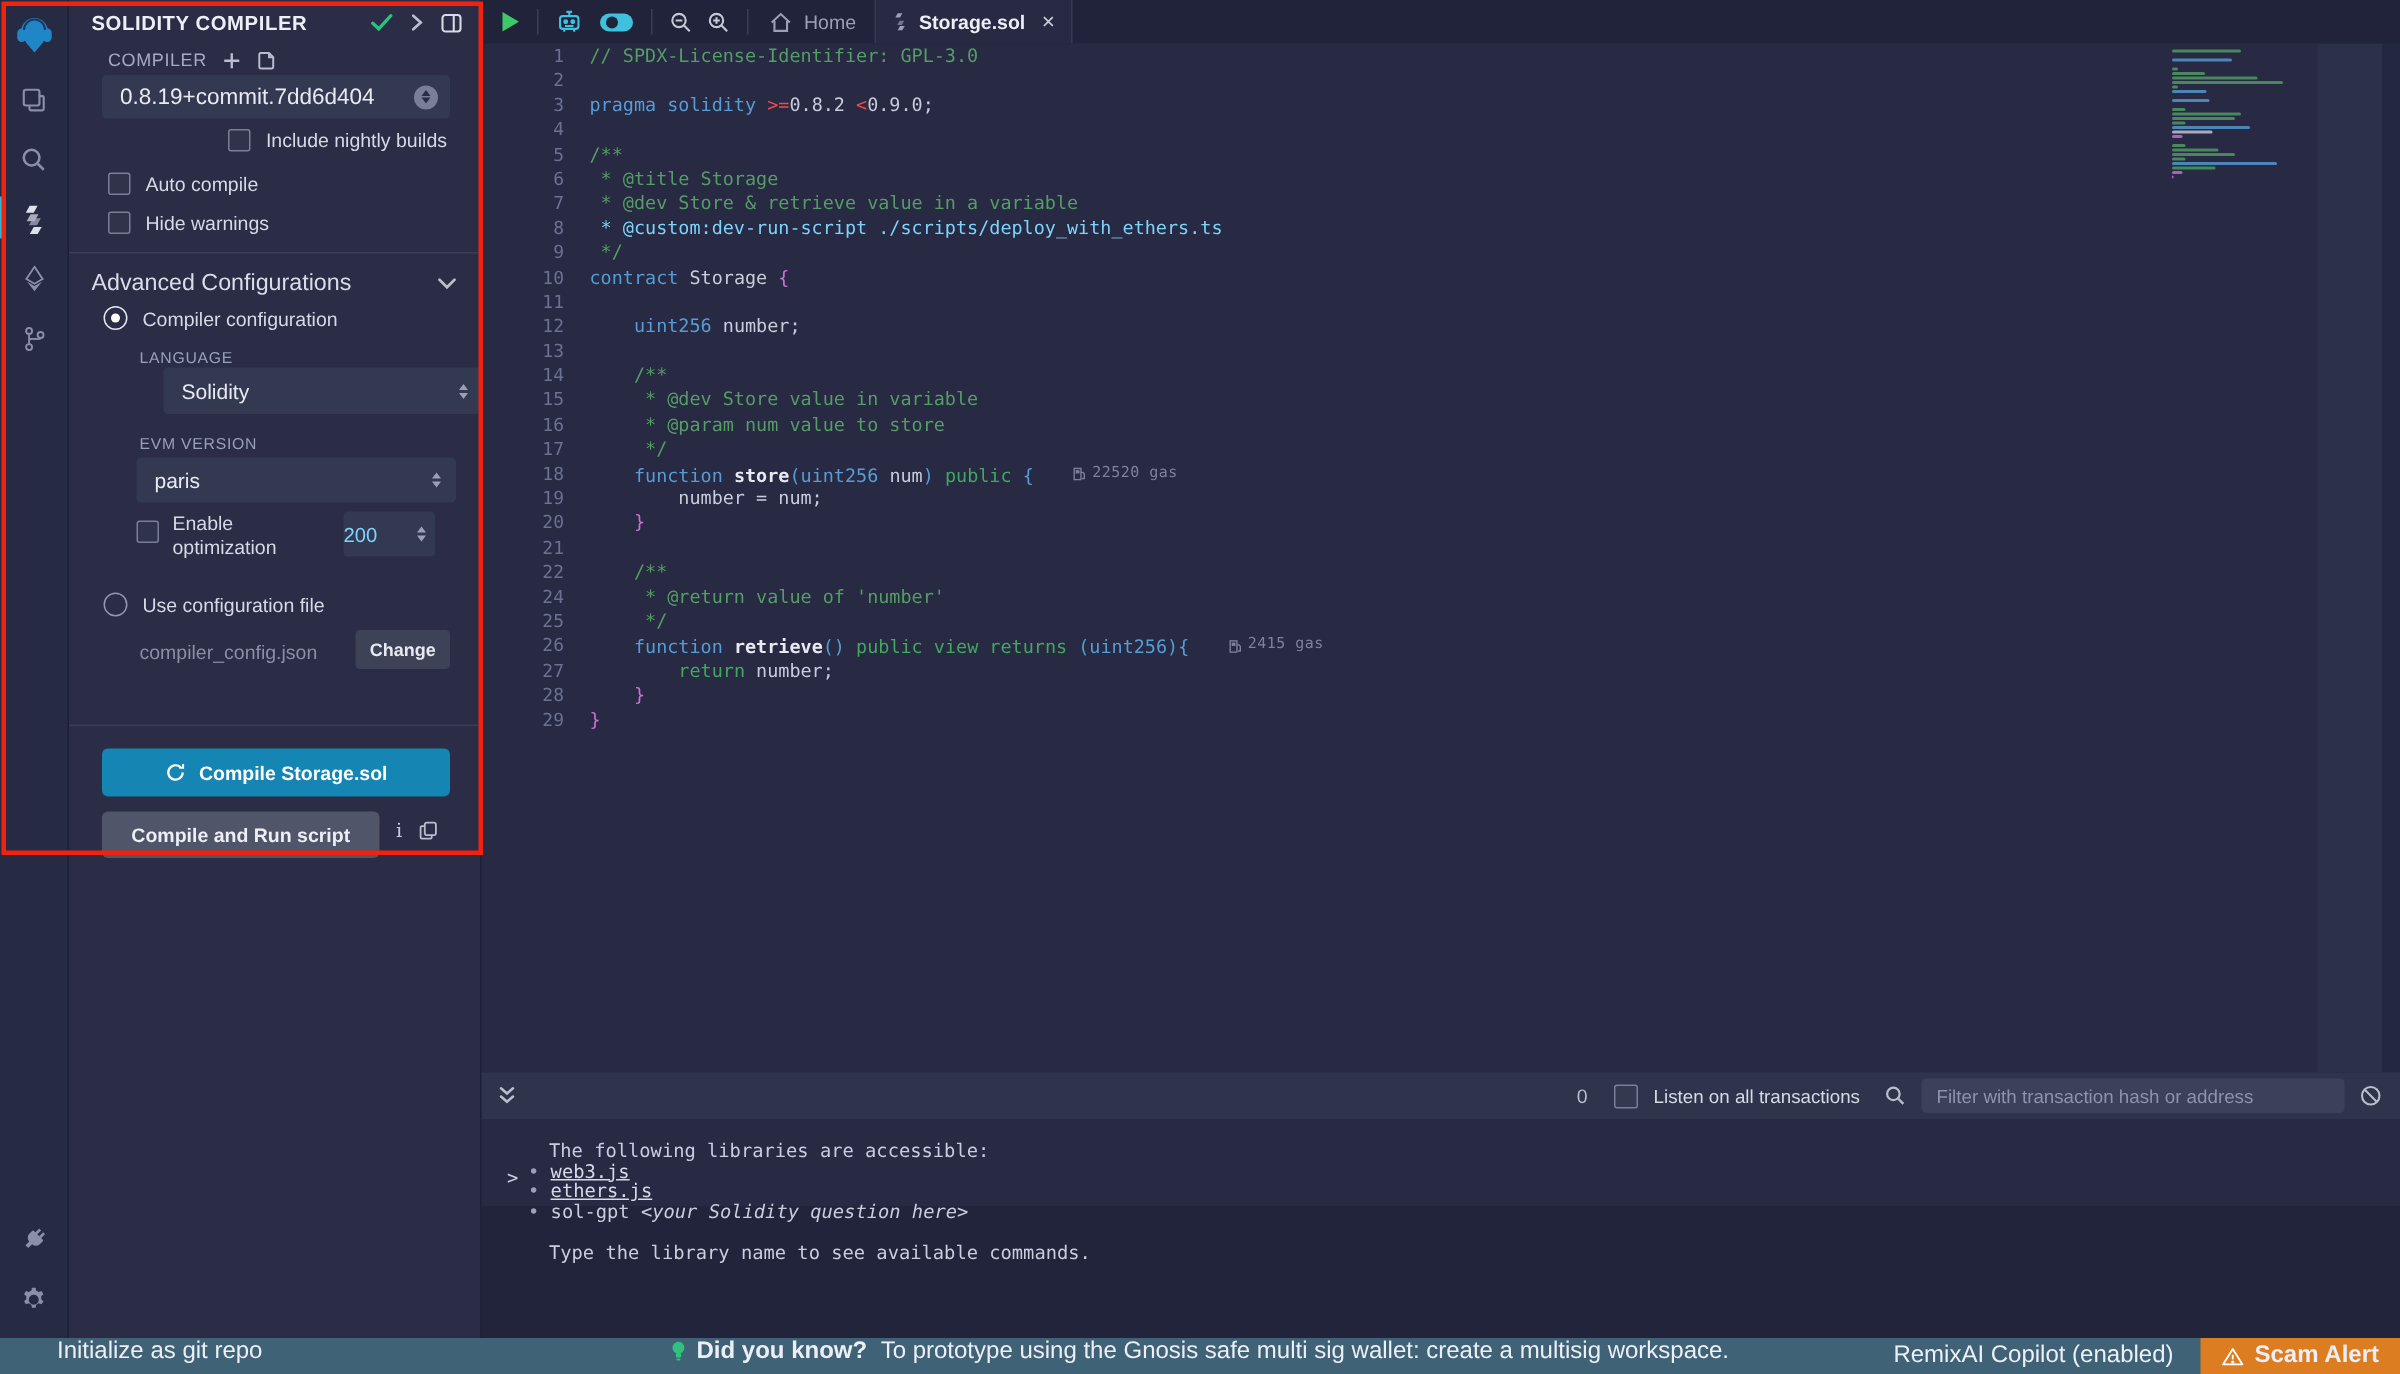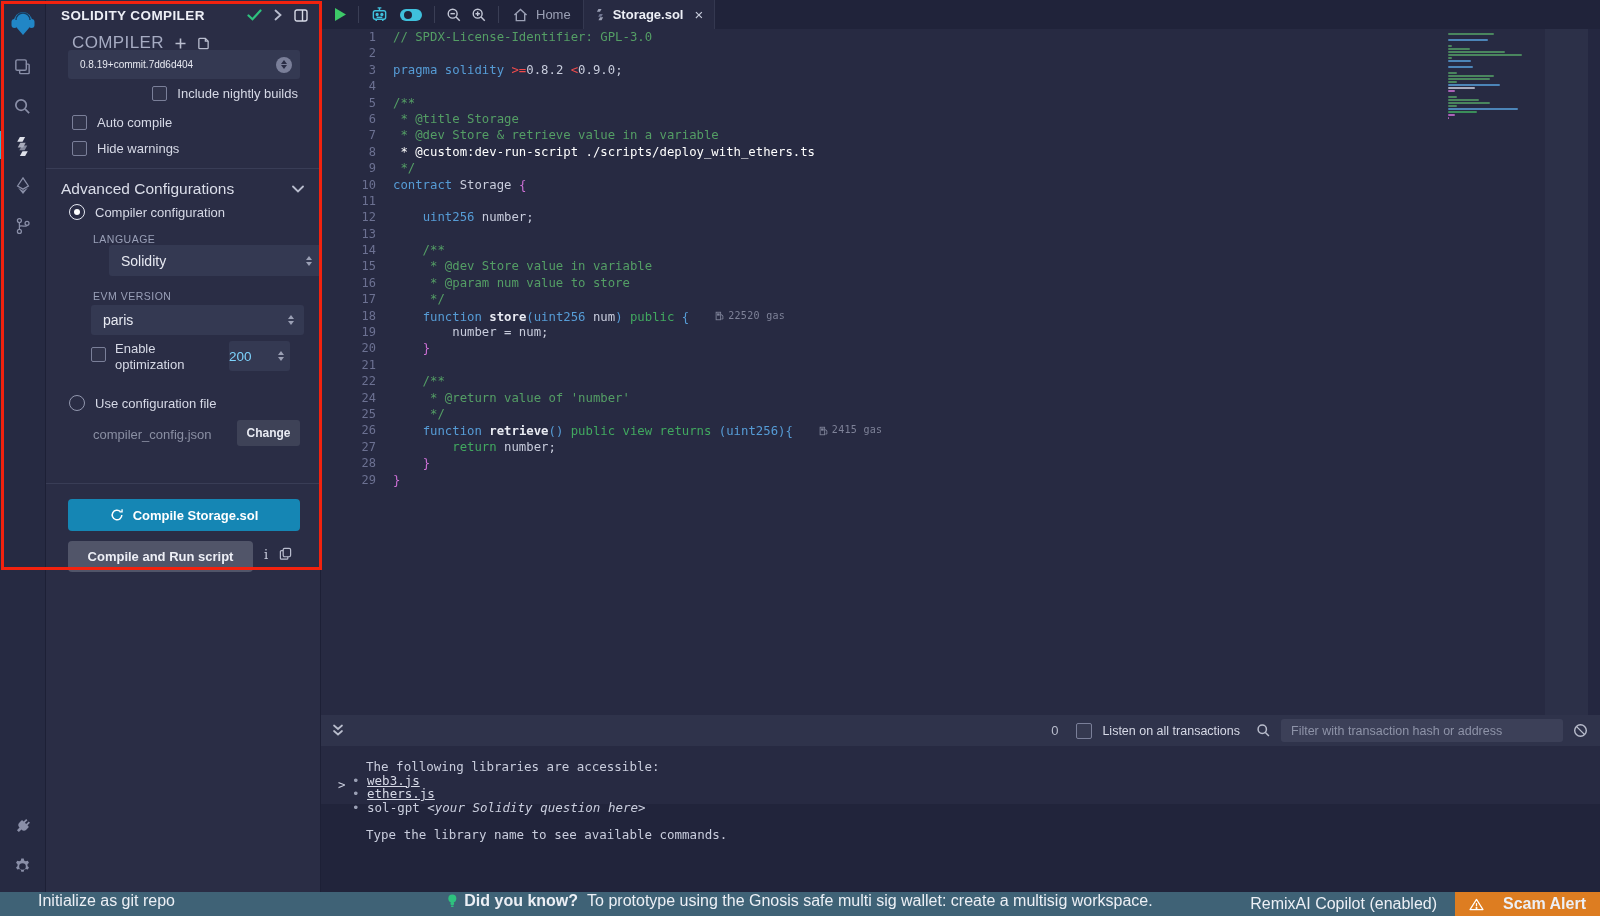--- a/index.html
+++ b/index.html
@@ -10,23 +10,23 @@
   .ibtn{width:45px;height:40px;display:flex;align-items:center;justify-content:center;color:#8A8FA8;cursor:pointer;}
   #logo-slot{height:46px;display:flex;align-items:center;justify-content:center;width:45px;}
   #active-pill{position:absolute;left:0;top:131px;width:4px;height:28px;background:#34B5D4;border-radius:0 3px 3px 0;}
   #iconbar .spacer{flex:1;}
   
   #sidepanel{position:absolute;left:45px;top:0;width:275px;height:892px;background:#2A2D45;border-right:1px solid #1D2036;z-index:4;}
   #panel-header{position:absolute;top:0;left:0;right:0;height:30px;display:flex;align-items:center;padding:0 12px 0 16px;}
   #panel-title{font-size:13.5px;font-weight:bold;color:#EDEFF6;letter-spacing:.4px;flex:1;}
   .ph-icons{display:flex;align-items:center;gap:12px;}
   #compiler-label-row{position:absolute;top:33px;left:27px;display:flex;align-items:center;gap:11px;}
-  #compiler-label{font-size:17px;color:#A6ABC2;letter-spacing:.4px;}
+  #compiler-label{font-size:12px;color:#A6ABC2;letter-spacing:.4px;}
   .select{position:absolute;background:#343952;border-radius:3px;display:flex;align-items:center;color:#E8EAF2;cursor:pointer;}
-  .select .val{flex:1;padding-left:12px;font-size:10px;}
+  .select .val{flex:1;padding-left:12px;font-size:15px;}
   #version-select{left:23px;top:50px;width:232px;height:29px;}
   #version-select .circ{width:16px;height:16px;border-radius:50%;background:#7A7F99;margin-right:8px;display:flex;flex-direction:column;align-items:center;justify-content:center;gap:1px;}
   .tri-u{width:0;height:0;border-left:3px solid transparent;border-right:3px solid transparent;border-bottom:4px solid #2A2D45;}
   .tri-d{width:0;height:0;border-left:3px solid transparent;border-right:3px solid transparent;border-top:4px solid #2A2D45;}
   .updown{display:flex;flex-direction:column;gap:2px;margin-right:10px;}
   .updown .u{width:0;height:0;border-left:3.5px solid transparent;border-right:3.5px solid transparent;border-bottom:4.5px solid #9BA0B5;}
   .updown .d{width:0;height:0;border-left:3.5px solid transparent;border-right:3.5px solid transparent;border-top:4.5px solid #9BA0B5;}
   .checkbox{width:13px;height:13px;border:1px solid #7A7F99;border-radius:2px;background:rgba(255,255,255,.03);flex:none;cursor:pointer;}
   .cbrow{position:absolute;display:flex;align-items:center;gap:10px;}
   .cbrow label{font-size:13px;color:#D6D9E6;cursor:pointer;}
@@ -94,21 +94,21 @@
   .tline .it{font-style:italic;}
   .tgap{height:14px;}
   #prompt{position:absolute;left:18px;bottom:12px;}
   
   #statusbar{position:absolute;left:0;bottom:0;width:1600px;height:24px;background:#3F6276;display:flex;align-items:flex-start;color:#ECEFF5;font-size:16px;z-index:10;}
   #status-left{margin-left:38px;cursor:pointer;}
   #status-center{position:absolute;left:50%;transform:translateX(-50%);display:flex;align-items:center;gap:7px;white-space:nowrap;}
   #status-center b{font-weight:bold;margin-right:2px;}
   #status-right{margin-left:auto;display:flex;align-items:center;}
   #copilot-status{margin-right:18px;}
-  #scam-badge{height:24px;background:#DD7D21;display:flex;align-items:center;gap:19px;padding:0 14px;font-weight:bold;cursor:pointer;}
+  #scam-badge{height:24px;background:#DD7D21;display:flex;align-items:center;gap:7px;padding:0 14px;font-weight:bold;cursor:pointer;}
 </style>
 </head>
 <body>
 
 <div id="iconbar">
   <div id="logo-slot">
     <svg width="30" height="30" viewBox="0 0 30 30">
       <circle cx="15" cy="13" r="9" fill="#2186C6"></circle>
       <rect x="3.5" y="11" width="6" height="9" rx="3" fill="#2186C6"></rect>
       <rect x="20.5" y="11" width="6" height="9" rx="3" fill="#2186C6"></rect>
@@ -352,21 +352,21 @@
 
   <div id="editor">
     <div id="code">
         <div class="crow"><span class="lnum">1</span><span class="ltxt"><span style="color: rgb(84, 158, 101);">// SPDX-License-Identifier: GPL-3.0</span></span></div>
         <div class="crow"><span class="lnum">2</span><span class="ltxt"></span></div>
         <div class="crow"><span class="lnum">3</span><span class="ltxt"><span style="color: rgb(86, 156, 214);">pragma solidity </span><span style="color: rgb(241, 76, 76);">&gt;=</span><span style="color: rgb(200, 204, 220);">0.8.2 </span><span style="color: rgb(241, 76, 76);">&lt;</span><span style="color: rgb(200, 204, 220);">0.9.0;</span></span></div>
         <div class="crow"><span class="lnum">4</span><span class="ltxt"></span></div>
         <div class="crow"><span class="lnum">5</span><span class="ltxt"><span style="color: rgb(84, 158, 101);">/**</span></span></div>
         <div class="crow"><span class="lnum">6</span><span class="ltxt"><span style="color: rgb(84, 158, 101);"> * @title Storage</span></span></div>
         <div class="crow"><span class="lnum">7</span><span class="ltxt"><span style="color: rgb(84, 158, 101);"> * @dev Store &amp; retrieve value in a variable</span></span></div>
-        <div class="crow"><span class="lnum">8</span><span class="ltxt"><span style="color: #ffffff;"> * @custom:dev-run-script ./scripts/deploy_with_ethers.ts</span></span></div>
+        <div class="crow"><span class="lnum">8</span><span class="ltxt"><span style="color: #7dd3fc;"> * @custom:dev-run-script ./scripts/deploy_with_ethers.ts</span></span></div>
         <div class="crow"><span class="lnum">9</span><span class="ltxt"><span style="color: rgb(84, 158, 101);"> */</span></span></div>
         <div class="crow"><span class="lnum">10</span><span class="ltxt"><span style="color: rgb(86, 156, 214);">contract </span><span style="color: rgb(200, 204, 220);">Storage </span><span style="color: rgb(206, 112, 214);">{</span></span></div>
         <div class="crow"><span class="lnum">11</span><span class="ltxt"></span></div>
         <div class="crow"><span class="lnum">12</span><span class="ltxt"><span style="color: rgb(200, 204, 220);">    </span><span style="color: rgb(86, 156, 214);">uint256</span><span style="color: rgb(200, 204, 220);"> number;</span></span></div>
         <div class="crow"><span class="lnum">13</span><span class="ltxt"></span></div>
         <div class="crow"><span class="lnum">14</span><span class="ltxt"><span style="color: rgb(84, 158, 101);">    /**</span></span></div>
         <div class="crow"><span class="lnum">15</span><span class="ltxt"><span style="color: rgb(84, 158, 101);">     * @dev Store value in variable</span></span></div>
         <div class="crow"><span class="lnum">16</span><span class="ltxt"><span style="color: rgb(84, 158, 101);">     * @param num value to store</span></span></div>
         <div class="crow"><span class="lnum">17</span><span class="ltxt"><span style="color: rgb(84, 158, 101);">     */</span></span></div>
         <div class="crow"><span class="lnum">18</span><span class="ltxt"><span style="color: rgb(200, 204, 220);">    </span><span style="color: rgb(86, 156, 214);">function </span><span style="color: rgb(232, 234, 242); font-weight: bold;">store</span><span style="color: rgb(86, 156, 214);">(</span><span style="color: rgb(86, 156, 214);">uint256</span><span style="color: rgb(200, 204, 220);"> num</span><span style="color: rgb(86, 156, 214);">)</span><span style="color: rgb(200, 204, 220);"> </span><span style="color: rgb(65, 168, 95);">public</span><span style="color: rgb(200, 204, 220);"> </span><span style="color: rgb(86, 156, 214);">{</span><span class="gas"><svg width="9" height="10" viewBox="0 0 12 13" fill="none" stroke="#7E8298" stroke-width="1.2">

